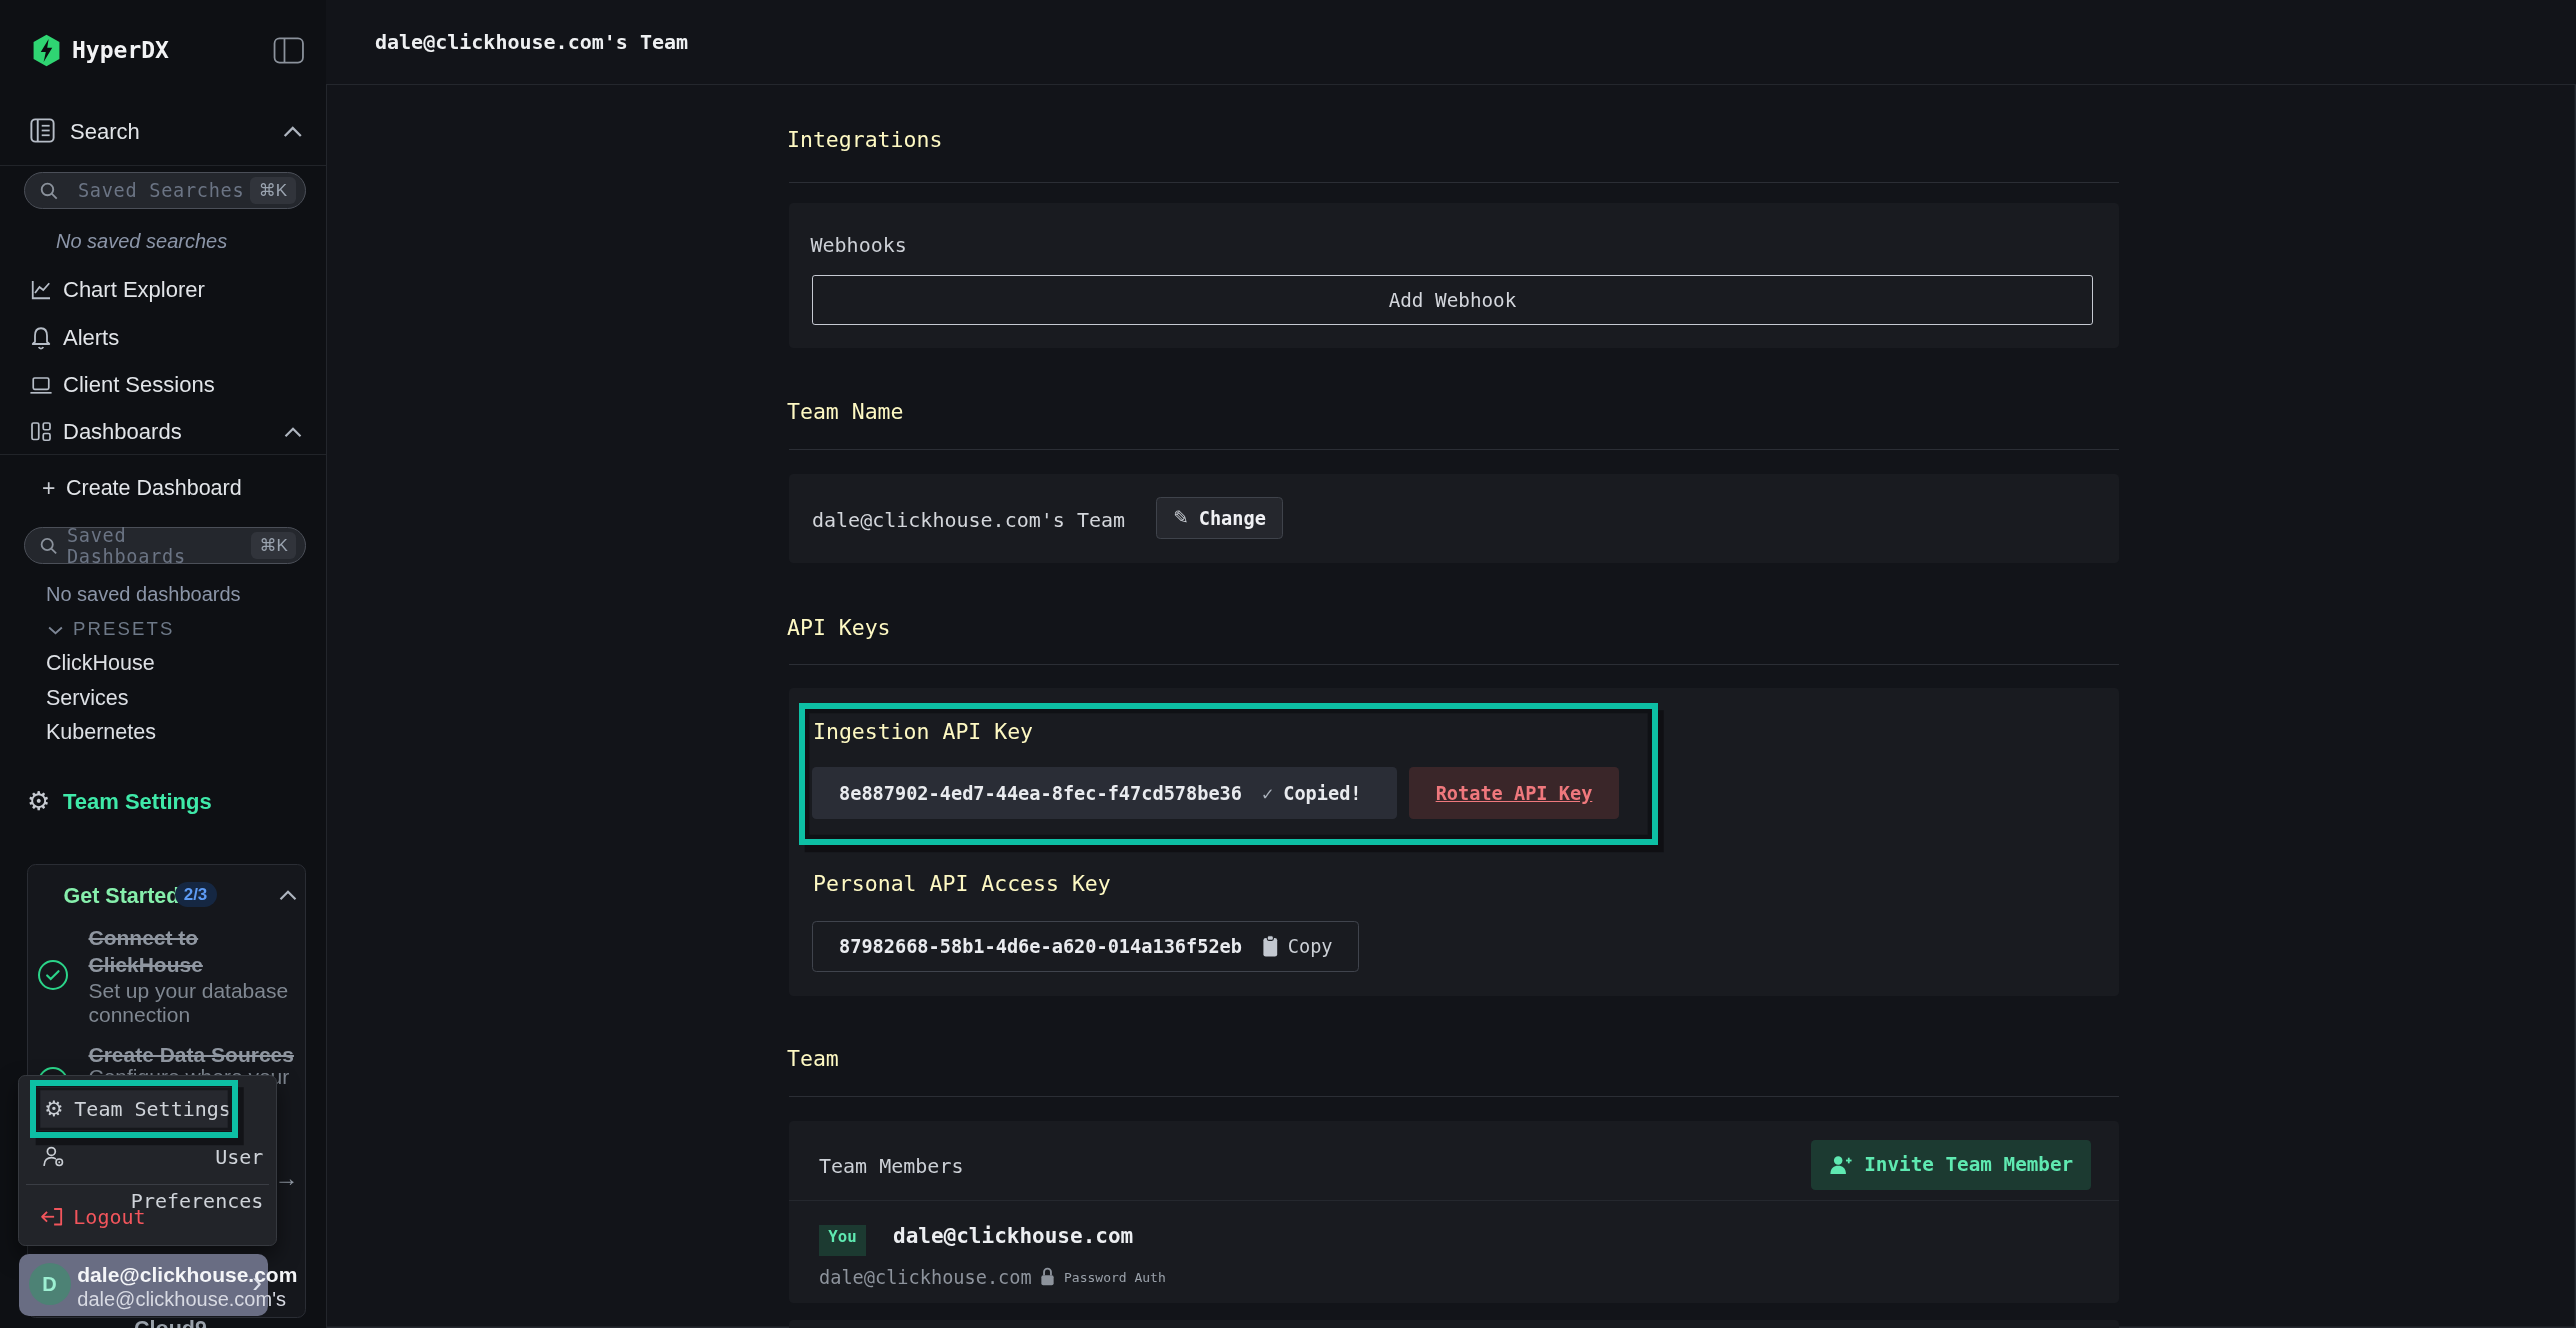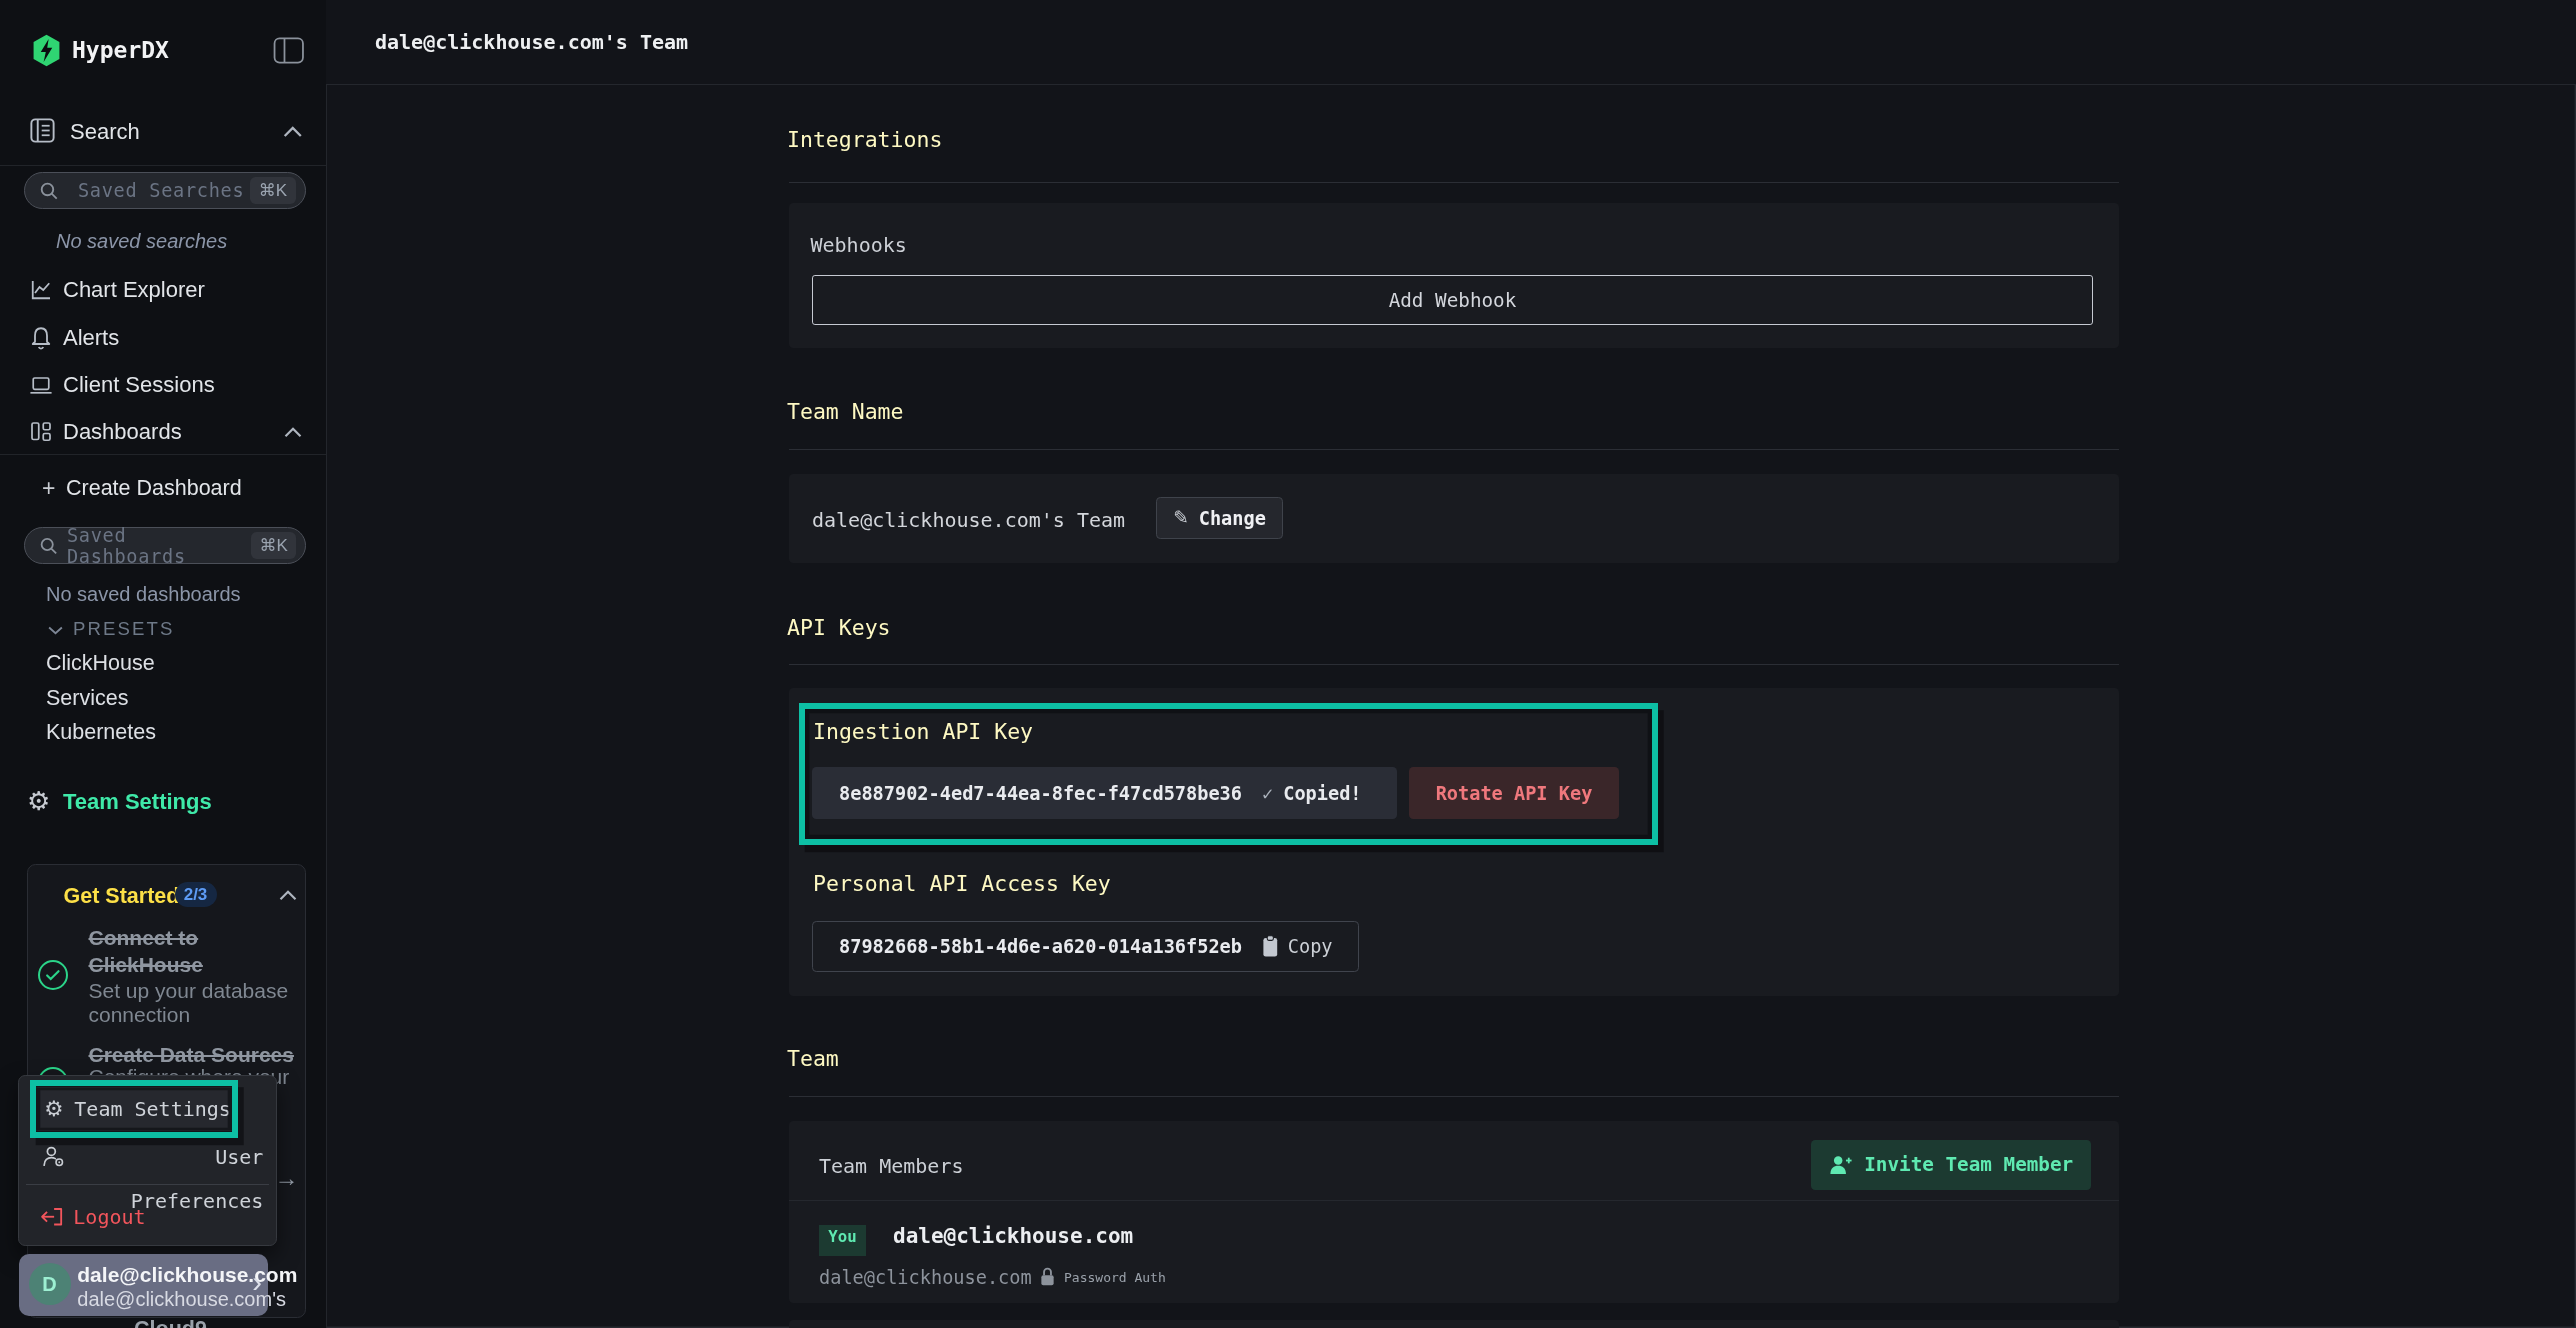--- a/index.html
+++ b/index.html
@@ -156,21 +156,21 @@
     <div class="abs preset" style="left:46px;top:720px;">Kubernetes</div>
 
     <div class="abs" style="left:0;top:783px;width:326px;height:37px;">
       <span class="abs" style="left:27px;top:2.9px;font-size:26px;color:#c6cad1;line-height:31.5px;">⚙</span>
       <span class="abs sans" style="left:63px;font-size:22px;font-weight:bold;color:#3fe9a9;line-height:37px;">Team Settings</span>
     </div>
 
     <div class="abs sans" style="left:134px;top:1317px;font-size:21.5px;font-weight:bold;color:#9aa1aa;">Cloud9</div>
 
     <div id="gs-card" class="abs">
-      <div class="abs sans" style="left:36px;top:18.6px;font-size:21.5px;font-weight:bold;color:#fde047;">Get Started</div>
+      <div class="abs sans" style="left:36px;top:18.6px;font-size:21.5px;font-weight:bold;color:#86efac;">Get Started</div>
       <div class="abs sans" style="left:147px;top:17px;width:42px;height:25px;background:#152742;border-radius:13px;color:#5d9bf5;font-size:17px;font-weight:bold;text-align:center;line-height:25px;">2/3</div>
       <svg class="abs" style="left:250px;top:23.6px;" width="20" height="12" viewBox="0 0 24 14">
         <polyline points="3,12 12,3 21,12" fill="none" stroke="#aeb5bf" stroke-width="2.6"></polyline>
       </svg>
 
       <div class="abs check-circle" style="left:10.7px;top:95px;">
         <svg width="15.7" height="13" viewBox="0 0 22 18">
             <polyline points="3,9 8,14 19,3" fill="none" stroke="#2bd489" stroke-width="3" stroke-linecap="round"></polyline>
           </svg>
       </div>
@@ -246,21 +246,21 @@
 
   <div class="abs mono section-h" style="left:787px;top:615px;">API Keys</div>
   <div class="abs divider-main" style="left:789px;top:664px;"></div>
   <div class="abs card" style="left:789px;top:688px;height:308px;">
     <div class="abs mono section-h" style="left:24px;top:31px;">Ingestion API Key</div>
     <div class="abs chip-dark" style="left:23px;top:79px;width:585px;height:52px;">
       <span class="mono keytext" style="margin-left:27px;">8e887902-4ed7-44ea-8fec-f47cd578be36</span>
       <span class="mono" style="margin-left:20px;font-size:18.6px;color:#a9b0ba;">✓</span>
       <span class="mono" style="margin-left:10px;font-size:18.6px;font-weight:bold;color:#e8eaee;">Copied!</span>
     </div>
-    <div class="abs btn-danger mono" style="left:620px;top:79px;width:210px;height:52px;font-size:18.6px;font-weight:bold;color:#ef787d;">Rotate API Key</div>
+    <div class="abs btn-danger mono" style="left:620px;top:79px;width:210px;height:52px;font-size:18.6px;font-weight:bold;color:#ef787d;text-decoration:underline;">Rotate API Key</div>
 
     <div class="abs mono section-h" style="left:24px;top:183px;">Personal API Access Key</div>
     <div class="abs chip-outline" style="left:23px;top:233px;width:547px;height:51px;">
       <span class="mono keytext" style="margin-left:26px;">87982668-58b1-4d6e-a620-014a136f52eb</span>
       <svg style="margin-left:18.6px;" width="18.6" height="23" viewBox="0 0 24 30">
         <rect x="3" y="4" width="18" height="24" rx="3" fill="#c3c8d0"></rect>
         <rect x="8" y="1" width="8" height="6" rx="2" fill="#c3c8d0" stroke="#191b20" stroke-width="1.4"></rect>
       </svg>
       <span class="mono" style="margin-left:8.6px;font-size:18.6px;color:#ccd0d6;">Copy</span>
     </div>

